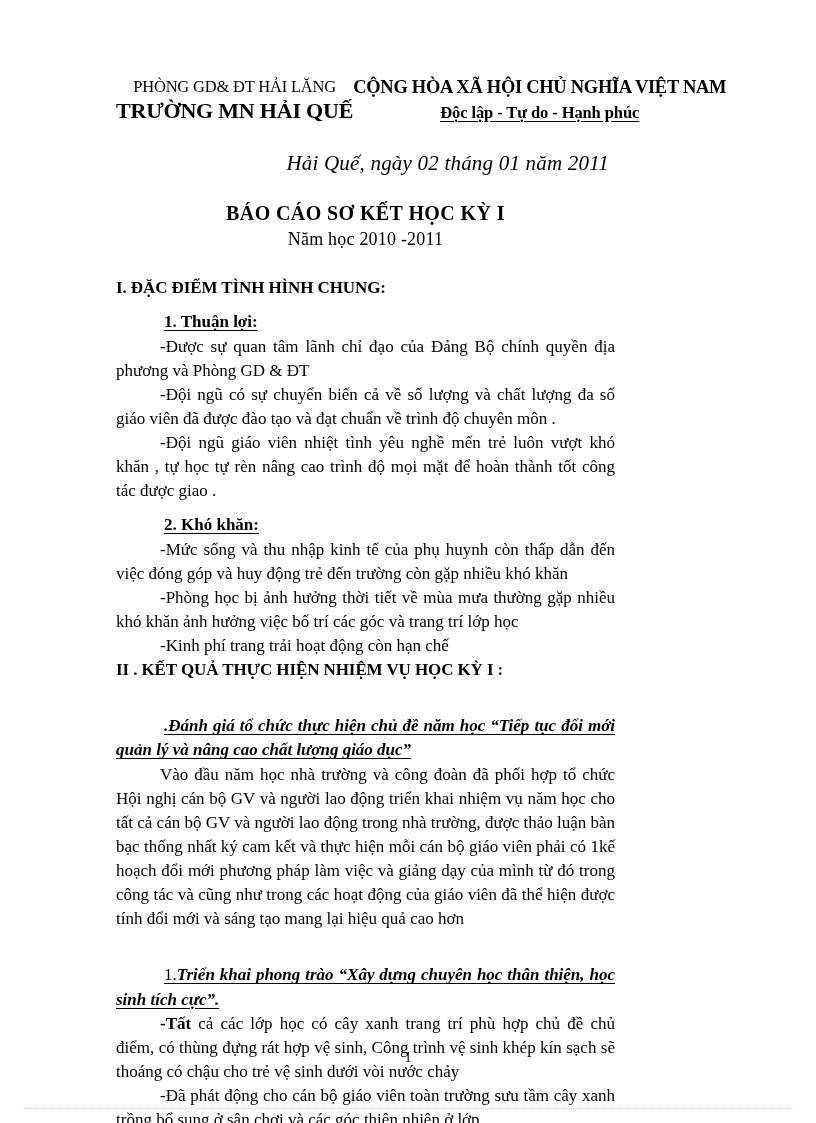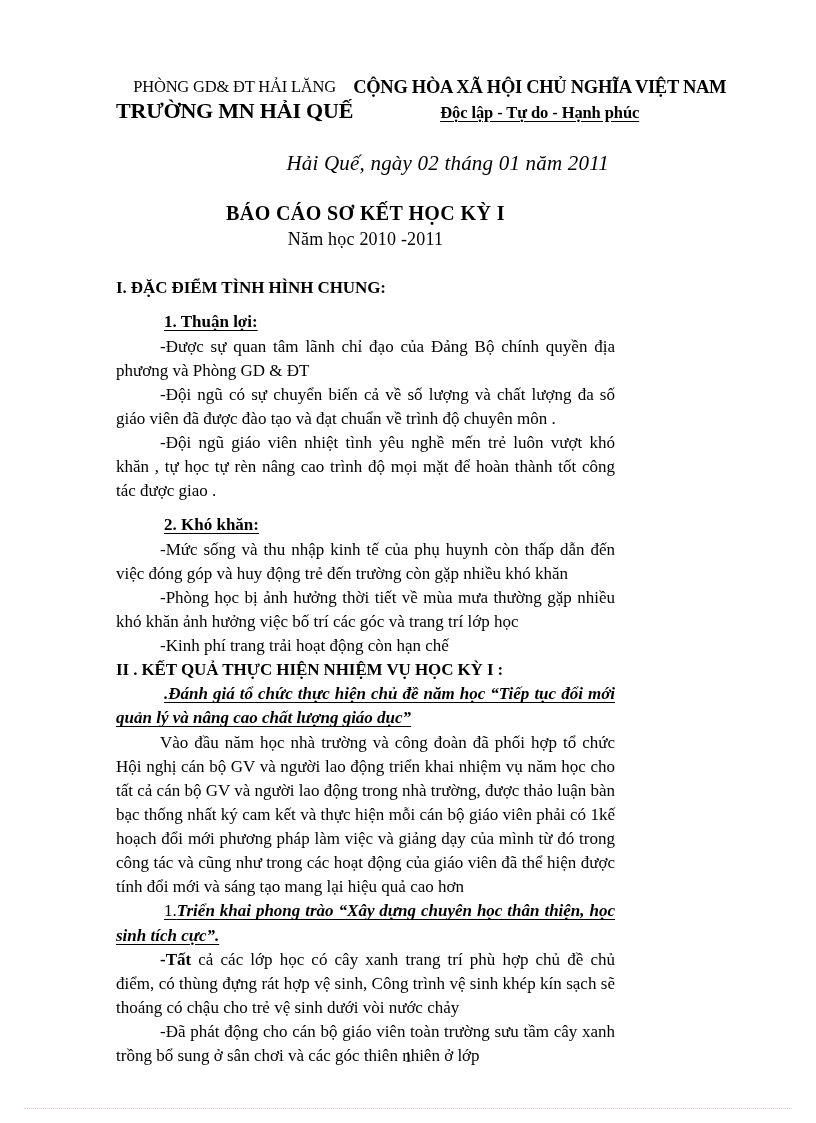--- a/index.html
+++ b/index.html
@@ -123,20 +123,21 @@
   .heading2 > span {
     display: inline;
   }
   .subhead-italic {
     font-weight: bold;
     font-style: italic;
     text-decoration: underline;
     text-underline-offset: 3px;
     text-indent: 48px;
     text-align: justify;
+    margin-top: 32px;
   }
   .para {
     text-indent: 44px;
   }
   .strong-lead {
     font-weight: bold;
   }
 
   
   .page-number {

